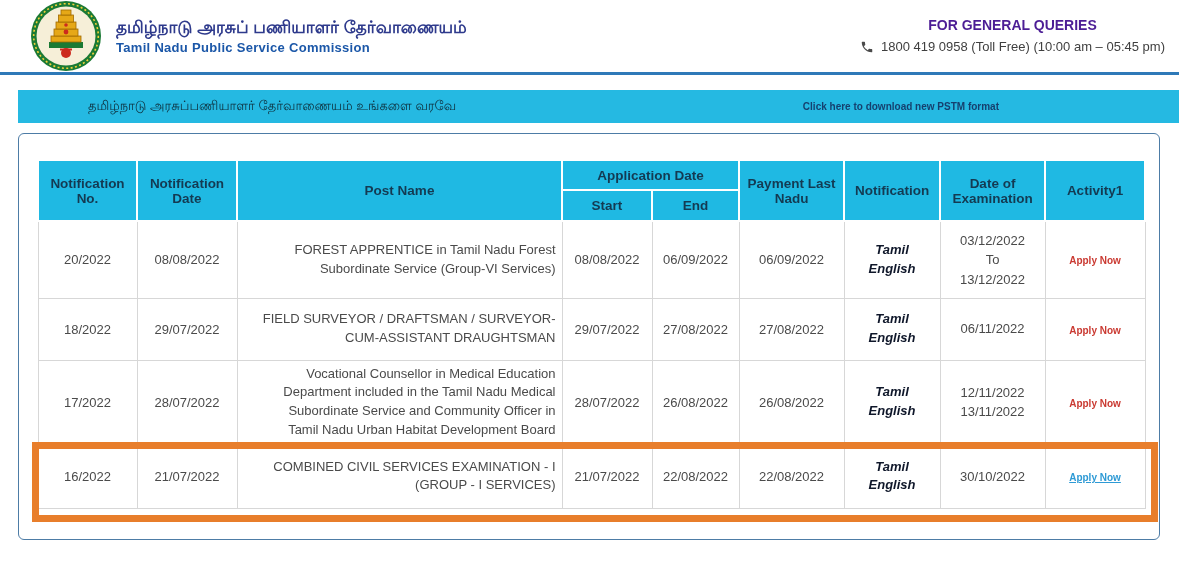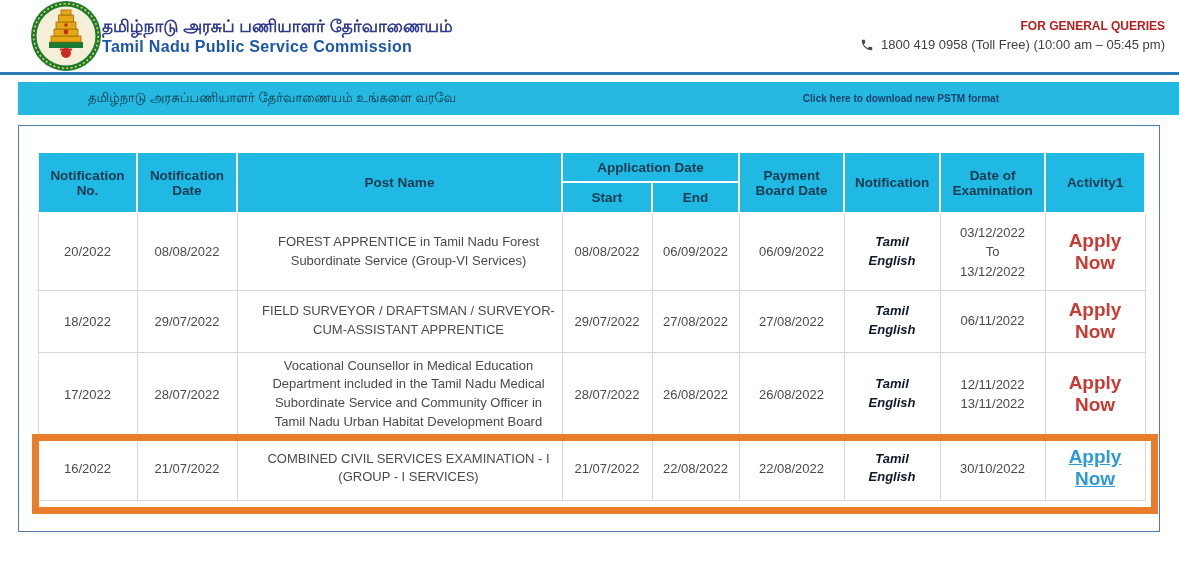--- a/index.html
+++ b/index.html
@@ -3,54 +3,54 @@
 <meta charset="utf-8">
 <style>
   * { margin:0; padding:0; box-sizing:border-box; }
   html,body { width:1179px; height:567px; background:#fff; overflow:hidden;
               font-family:"Liberation Sans","DejaVu Sans",sans-serif; }
 
   
   .topbar { height:75px; border-bottom:3px solid #2e79b8; display:flex;
             align-items:center; padding:0 14px 0 30px; background:#fff; }
   .logo-wrap { width:72px; height:72px; flex:0 0 auto; }
-  .titles { }
+  .titles { margin-left:14px; }
   .title-ta { font-size:17px; font-weight:bold; color:#2e3a8c; line-height:1.35; }
-  .title-en { font-size:16px; font-weight:bold; color:#1b57a8; letter-spacing:.3px; }
+  .title-en { font-size:13px; font-weight:bold; color:#1b57a8; letter-spacing:.3px; }
   .queries { margin-left:auto; text-align:right; color:#3f3f3f; font-size:13px; line-height:1.55; }
-  .queries .q-head { font-weight:bold; font-size:12px; color:#b91c1c; }
+  .queries .q-head { font-weight:bold; font-size:14px; color:#4c1d95;text-align:center; }
   .q-line { display:flex; justify-content:flex-end; align-items:center; gap:7px; }
   .q-line svg { width:14px; height:14px; fill:#4a4a4a; flex:0 0 auto; }
 
   
-  .marquee { margin:7px 0 0 18px; height:33px; background:#25b9e2; display:flex;
+  .marquee { margin:15px 0 0 18px; height:33px; background:#25b9e2; display:flex;
              align-items:center; justify-content:space-between;
              padding:0 180px 0 70px; }
   .marquee .ta { color:#0e2f3c; font-size:13px; }
   .marquee .pstm { color:#16406e; font-size:10px; font-weight:bold; cursor:pointer; }
 
   
-  .panel { margin:10px 19px 0 18px; border:1px solid #4d7ca6; border-radius:0;
+  .panel { margin:10px 19px 0 18px; border:1px solid #4d7ca6; border-radius:6px;
            padding:25px 17px 30px 18px; position:relative; }
   .table-wrap { position:relative; }
 
   table { border-collapse:collapse; table-layout:fixed; width:1107px; font-size:13px; }
   th { background:#1fb9e3; color:#143a52; font-weight:bold; font-size:13.5px;
        border:2px solid #fff; padding:2px 4px; }
   thead tr:first-child th { height:30px; }
   thead tr:last-child th { height:31px; }
   td { border:1px solid #d7d7d7; color:#4a4a4a; text-align:center;
        vertical-align:middle; padding:4px 6px; background:#fff; }
-  td.post { text-align:center; padding-left:24px; line-height:1.45; }
+  td.post { text-align:right; padding-left:24px; line-height:1.45; }
   tr.r1 td { height:77px; } tr.r2 td { height:62px; }
   tr.r3 td { height:69px; } tr.r4 td { height:64px; }
   .langs a { display:block; color:#0f172a; font-weight:bold; font-style:italic;
              line-height:1.45; text-decoration:none; cursor:pointer; }
   td.exam { white-space:pre-line; line-height:1.5; }
-  .activity a { color:#ca3a32; font-weight:bold; font-size:19px;
+  .activity a { color:#ca3a32; font-weight:bold; font-size:10px;
                 text-decoration:none; cursor:pointer; }
   .activity a.link-blue { color:#2e9ad5; text-decoration:underline; }
 
   .highlight-box { position:absolute; left:-5px; top:283px; width:1126px; height:80px;
                    border:7px solid #e87e2b; pointer-events:none; }
 </style>
 </head>
 <body>
 
 <div class="topbar">
@@ -104,21 +104,21 @@
         <col style="width:96px">
           <col style="width:105px">
           <col style="width:100px">
       </colgroup>
       <thead>
         <tr>
           <th rowspan="2">Notification No.</th>
           <th rowspan="2">Notification Date</th>
           <th rowspan="2">Post Name</th>
           <th colspan="2">Application Date</th>
-          <th rowspan="2">Payment Board Date</th>
+          <th rowspan="2">Payment Last Nadu</th>
           <th rowspan="2">Notification</th>
           <th rowspan="2">Date of Examination</th>
           <th rowspan="2">Activity1</th>
         </tr>
         <tr>
           <th>Start</th>
           <th>End</th>
         </tr>
       </thead>
       <tbody>
@@ -136,21 +136,21 @@
           <td class="exam">03/12/2022
 To
 13/12/2022</td>
           <td class="activity">
             <a>Apply Now</a>
           </td>
         </tr>
         <tr class="r2">
           <td>18/2022</td>
           <td>29/07/2022</td>
-          <td class="post">FIELD SURVEYOR / DRAFTSMAN / SURVEYOR-CUM-ASSISTANT APPRENTICE</td>
+          <td class="post">FIELD SURVEYOR / DRAFTSMAN / SURVEYOR-CUM-ASSISTANT DRAUGHTSMAN</td>
           <td>29/07/2022</td>
           <td>27/08/2022</td>
           <td>27/08/2022</td>
           <td class="langs">
             <a>Tamil</a>
             <a>English</a>
           </td>
           <td class="exam">06/11/2022</td>
           <td class="activity">
             <a>Apply Now</a>

